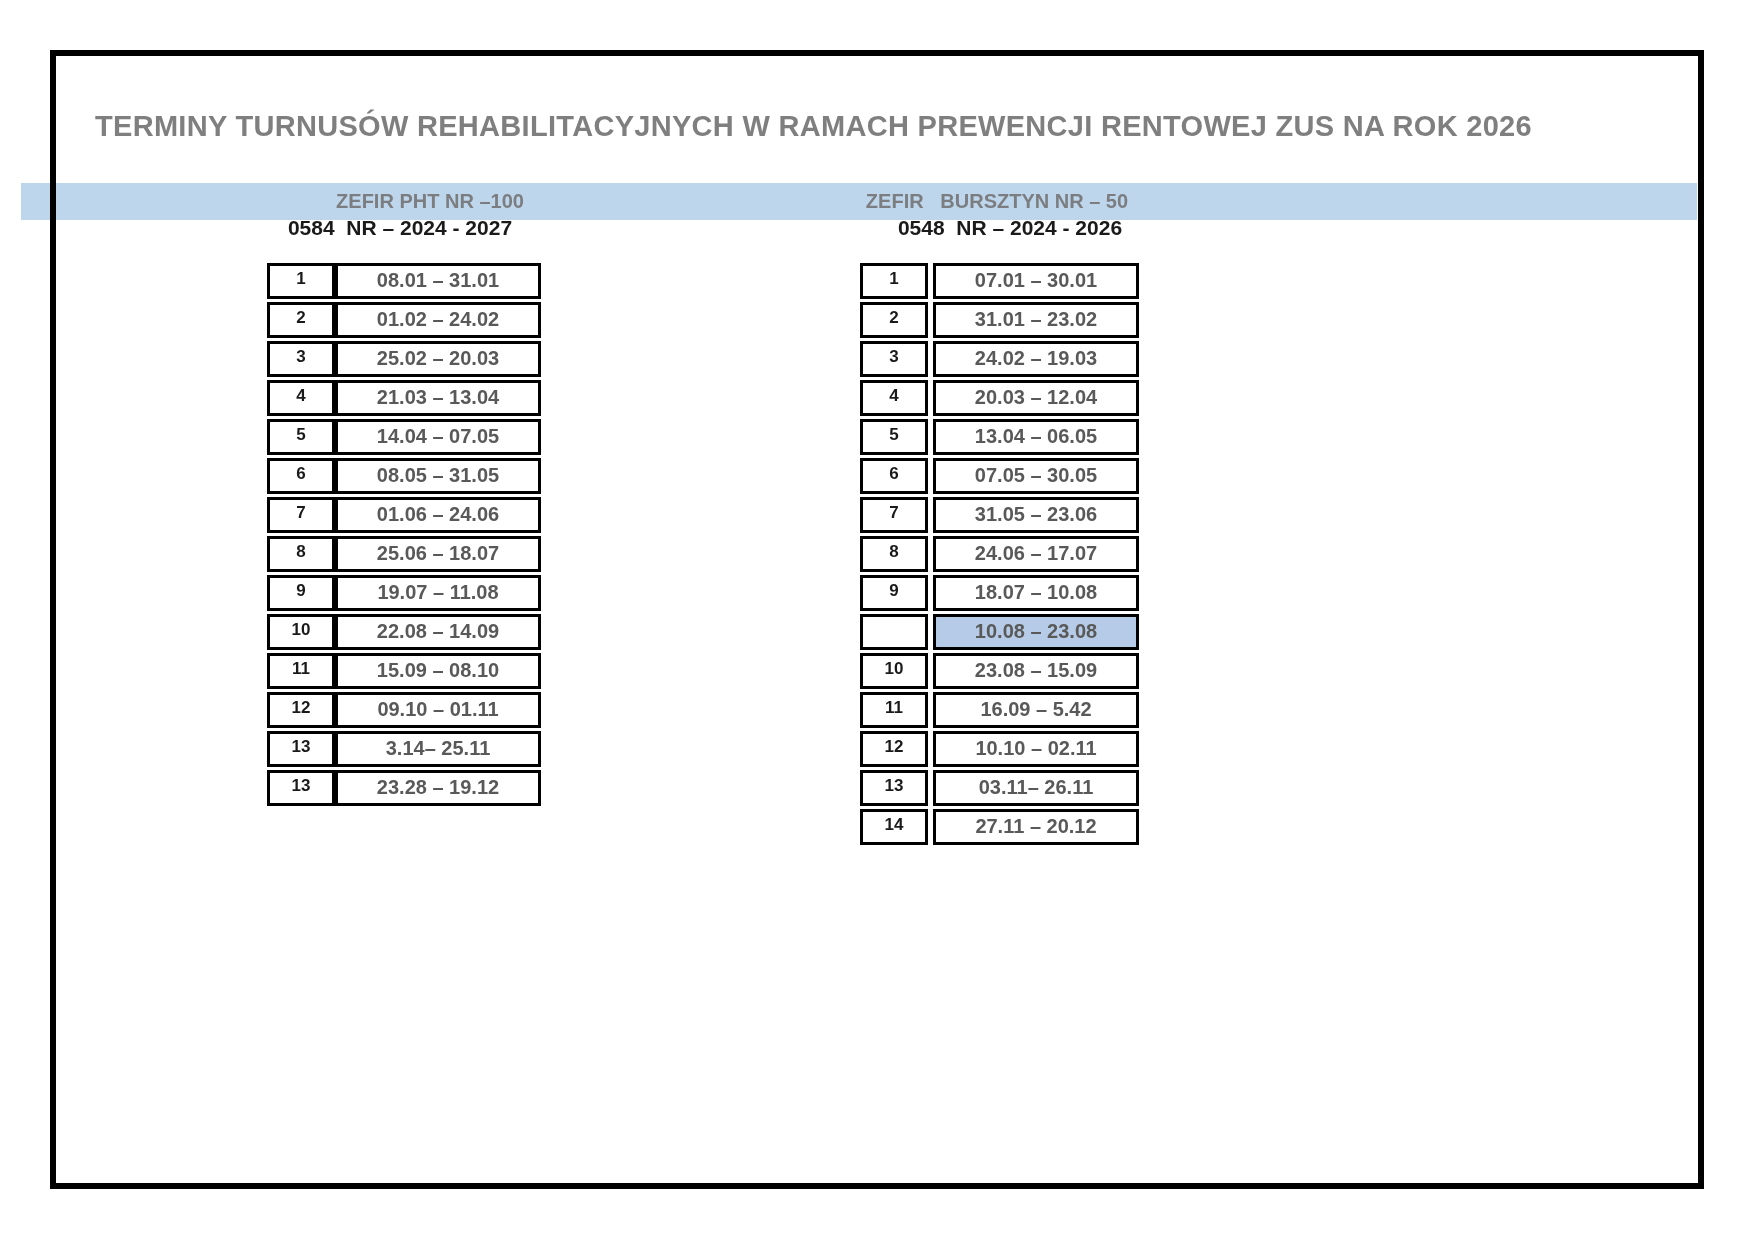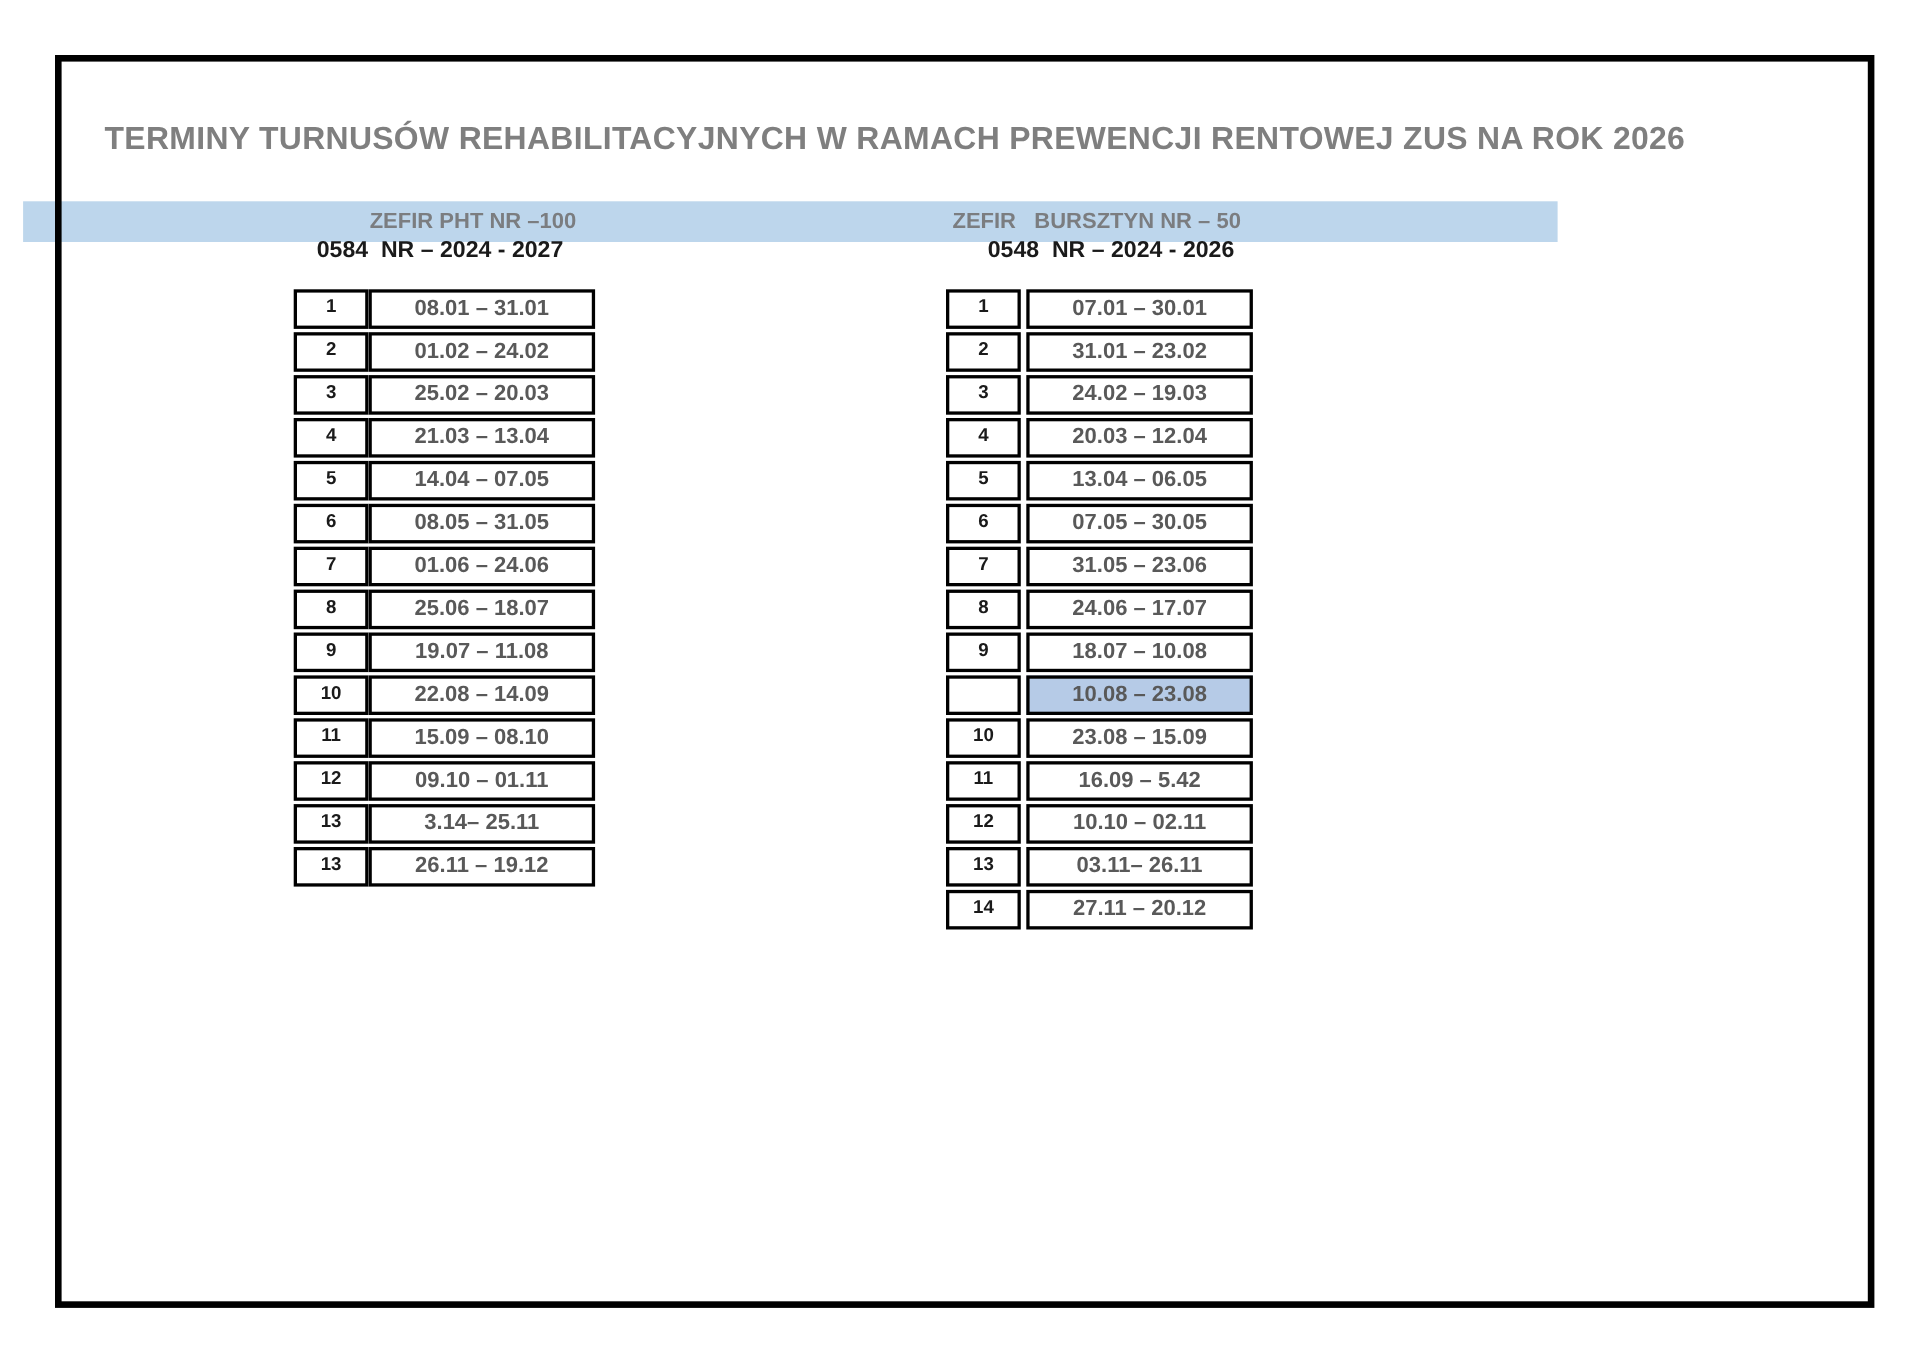--- a/index.html
+++ b/index.html
@@ -28,24 +28,23 @@
     font-size: 29px;
     font-weight: bold;
     letter-spacing: 0.3px;
     color: var(--title-text, #7f7f7f);
     z-index: 2;
     white-space: pre;
   }
   .band {
     position: absolute;
     left: 21px; top: 183px;
-    width: 1372px; height: 37px;
+    width: 1676px; height: 37px;
     background: var(--band-background, #bdd6ec);
     z-index: 1;
-    padding-left: 23px;
   }
   .band-label {
     position: absolute;
     top: 0;
     height: 37px;
     line-height: 37px;
     text-align: center;
     font-size: 20px;
     font-weight: bold;
     color: var(--band-text, #7b7d80);
@@ -168,21 +167,21 @@
       <div class="row">
         <div class="cell num">12</div>
         <div class="cell date">09.10 – 01.11</div>
       </div>
       <div class="row">
         <div class="cell num">13</div>
         <div class="cell date">3.14– 25.11</div>
       </div>
       <div class="row">
         <div class="cell num">13</div>
-        <div class="cell date">26.11 – 19.12</div>
+        <div class="cell date">23.28 – 19.12</div>
       </div>
     </div>
   <div class="table table-right" id="table-1">
       <div class="row">
         <div class="cell num">1</div>
         <div class="cell date">07.01 – 30.01</div>
       </div>
       <div class="row">
         <div class="cell num">2</div>
         <div class="cell date">31.01 – 23.02</div>

